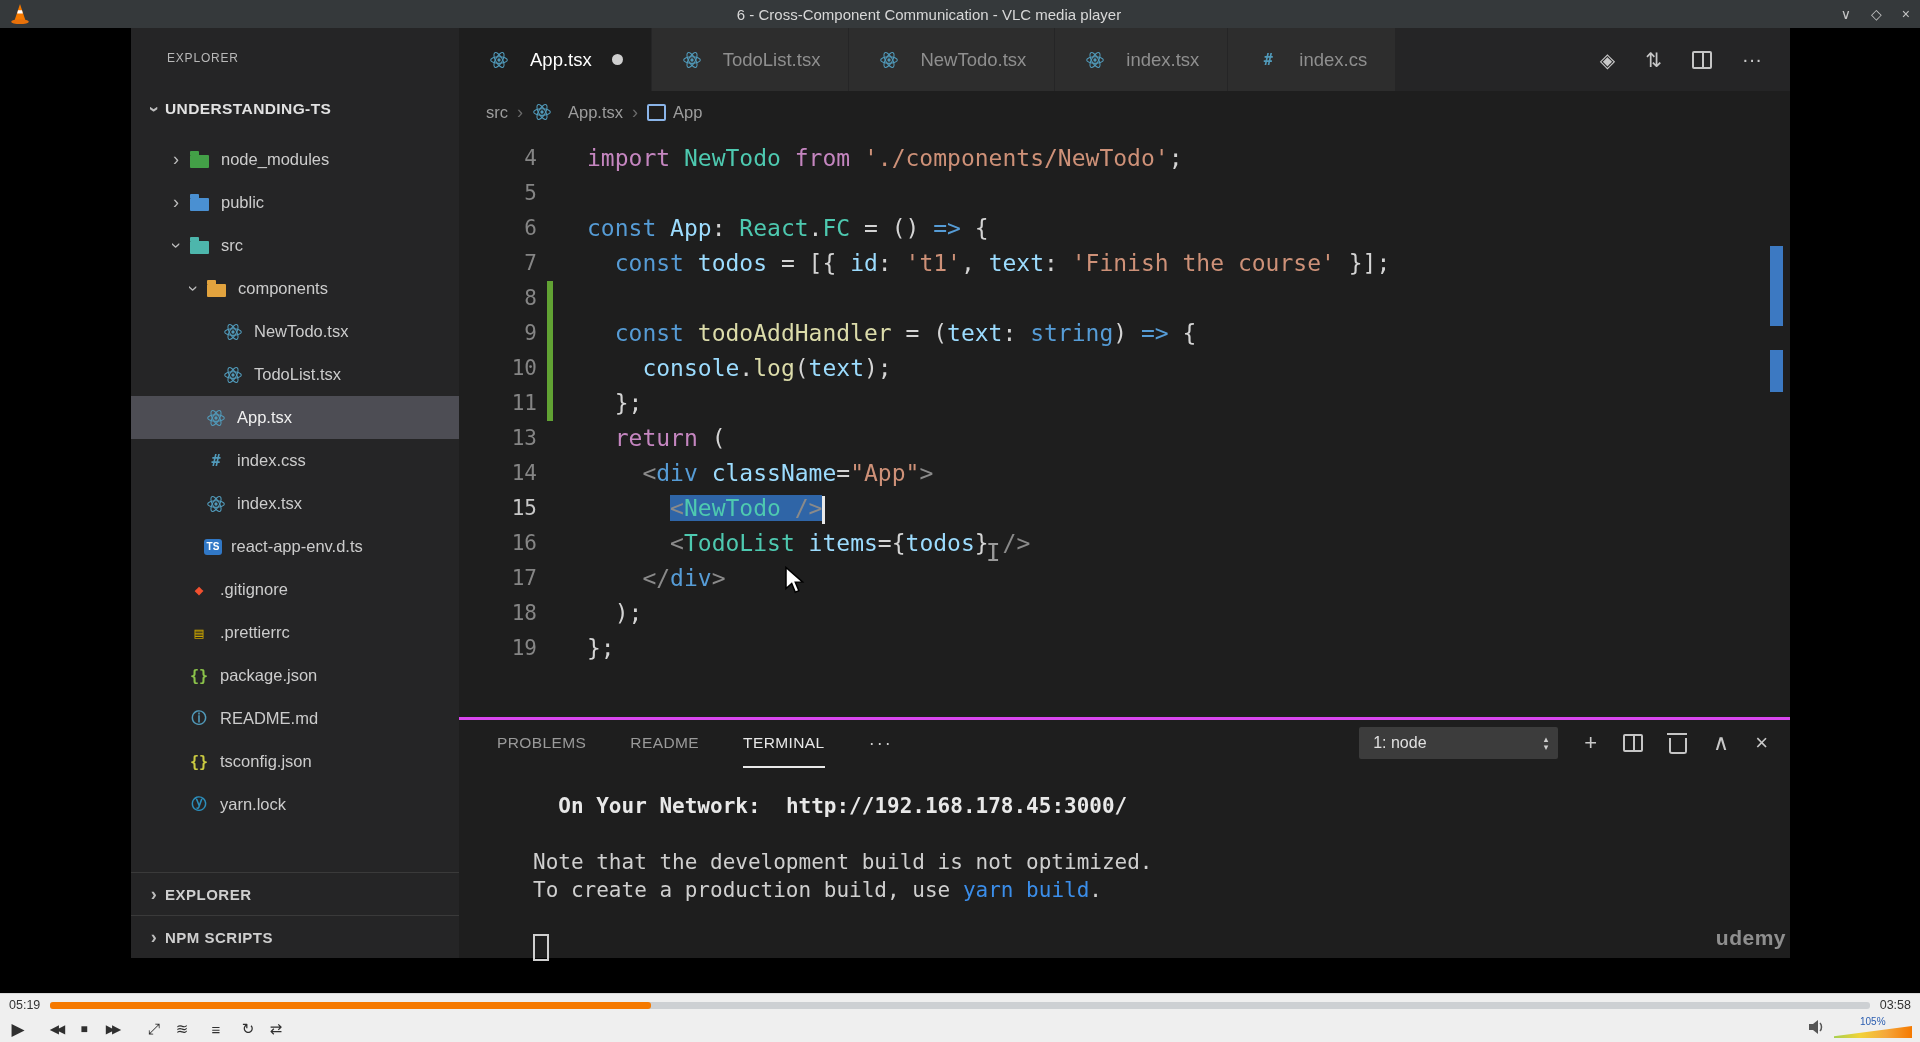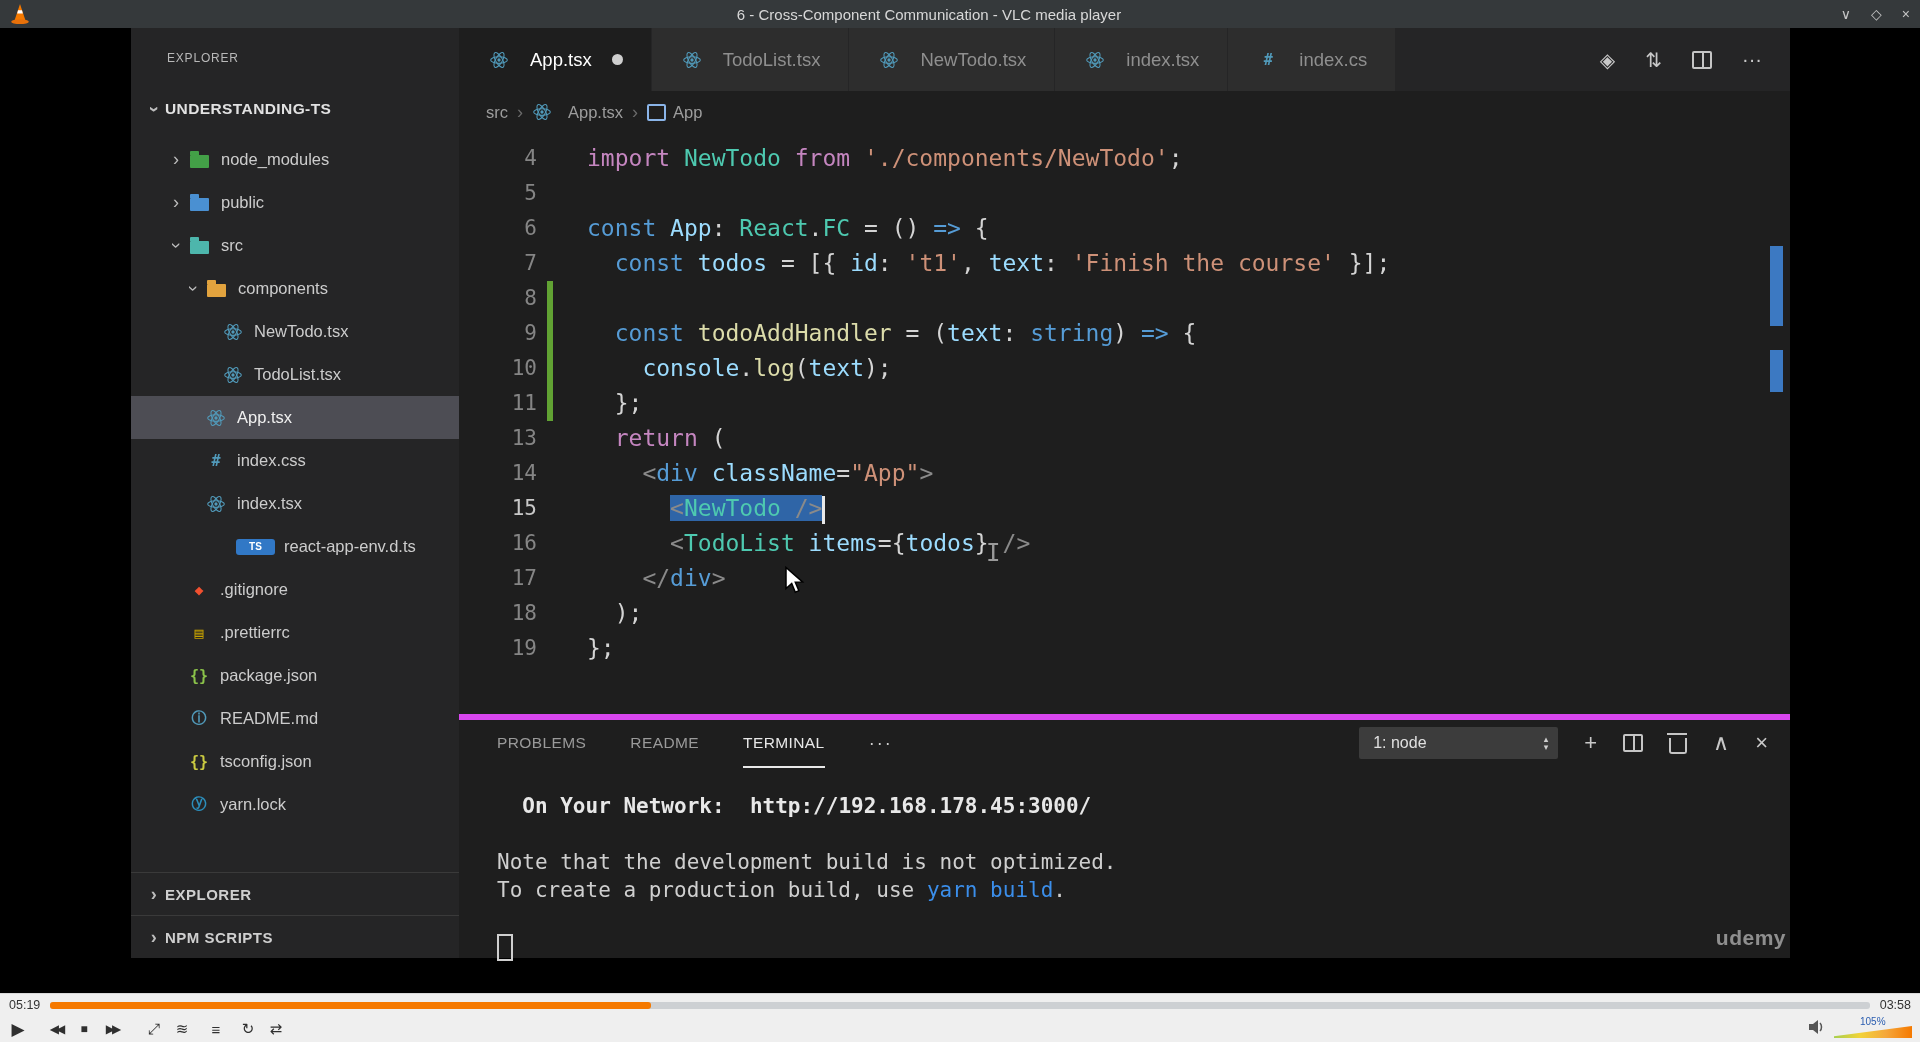--- a/index.html
+++ b/index.html
@@ -23,21 +23,21 @@
   .projrow{height:42px;display:flex;align-items:center;padding-left:12px;font-weight:bold;font-size:15.5px;letter-spacing:.4px;color:#e2e2e2;cursor:pointer;}
   #tree{padding-top:8px;}
   .trow{display:flex;align-items:center;height:43px;font-size:16.5px;color:#cccccc;cursor:pointer;white-space:nowrap;}
   .trow.selected{background:#4d4d54;color:#f0f0f0;}
   .chev{width:22px;flex:none;font-size:18px;color:#bdbdbd;display:inline-flex;justify-content:center;}
   .chev.exp{transform:rotate(90deg);}
   .icon{width:24px;height:20px;display:inline-flex;align-items:center;justify-content:center;margin-right:9px;flex:none;}
   .icon.glyph{font-size:15px;font-weight:bold;font-family:"DejaVu Sans Mono",monospace;}
   .icon.folder{width:19px;height:13px;border-radius:1px;position:relative;margin:4px 12px 0 3px;}
   .icon.folder::before{content:"";position:absolute;top:-4px;left:0;width:9px;height:4px;border-radius:1px 1px 0 0;background:inherit;}
-  .tsbadge{font-size:10px;font-weight:bold;color:#fff;border-radius:3px;width:39px;height:16px;align-items:center;justify-content:center;margin-left:32px;}
+  .tsbadge{font-size:10px;font-weight:bold;color:#fff;border-radius:3px;width:18px;height:16px;align-items:center;justify-content:center;}
   .grow{flex:1;}
   .secrow{height:42px;display:flex;align-items:center;padding-left:12px;border-top:1px solid #3a3a3a;font-weight:bold;font-size:15px;letter-spacing:.5px;color:#cfcfcf;cursor:pointer;}
 
   .main{flex:1;display:flex;flex-direction:column;min-width:0;position:relative;}
   .tabbar{height:63px;background:#252526;display:flex;align-items:stretch;flex:none;}
   #tabs{display:flex;}
   .tab{display:flex;align-items:center;gap:10px;padding:0 28px;background:#2d2d2d;color:#8f8f8f;font-size:18.5px;border-right:1px solid #252526;cursor:pointer;white-space:nowrap;}
   .tab.active{background:#1e1e1e;color:#ffffff;}
   .dot{width:11px;height:11px;border-radius:50%;background:#cfcfcf;margin-left:10px;}
   #tabActions{margin-left:auto;display:flex;align-items:center;gap:30px;padding-right:28px;color:#c8c8c8;font-size:20px;}
@@ -63,34 +63,34 @@
   .sel{background:var(--tk-selection,#2f65a7);}
   .caret{display:inline-block;width:0;border-left:3px solid #e8e8e8;height:28px;vertical-align:middle;}
   .overview{position:absolute;right:2px;top:0;width:22px;height:100%;}
   .ovmark{position:absolute;left:4px;width:13px;background:#3c79c2;}
   .ov1{top:113px;height:80px;}
   .ov2{top:217px;height:42px;}
   .mouse-cursor{position:absolute;left:325px;top:433px;z-index:6;}
   .ibeam{position:absolute;left:527px;top:406px;color:#9a9a9a;font-size:24px;}
 
   
-  .panel{height:238px;border-top:6px solid #d946ef;background:#1e1e1e;display:flex;flex-direction:column;flex:none;}
+  .panel{height:238px;border-top:3px solid #d946ef;background:#1e1e1e;display:flex;flex-direction:column;flex:none;}
   .panel-header{height:46px;display:flex;align-items:center;padding:0 22px 0 38px;flex:none;font-family:"Liberation Sans",sans-serif;}
   .ptab{margin-right:44px;font-size:15.5px;letter-spacing:.4px;color:#9a9a9a;height:100%;display:flex;align-items:center;border-bottom:2px solid transparent;cursor:pointer;}
   .ptab.active{color:#e8e8e8;border-bottom-color:#e8e8e8;}
   .pmore{color:#cfcfcf;font-size:18px;letter-spacing:2px;cursor:pointer;}
   .pselect{margin-left:auto;display:flex;align-items:center;gap:10px;background:#3c3c3c;color:#e0e0e0;font-size:16px;height:32px;padding:0 10px 0 14px;border-radius:2px;min-width:175px;justify-content:space-between;cursor:pointer;}
   .spin{display:flex;flex-direction:column;font-size:9px;line-height:8px;color:#cfcfcf;}
   #panelActions{display:flex;align-items:center;gap:26px;margin-left:26px;color:#c8c8c8;font-size:22px;}
   .icon-splitbox{width:16px;height:14px;border:2px solid #c5c5c5;border-radius:2px;position:relative;display:inline-block;}
   .icon-splitbox::after{content:"";position:absolute;left:50%;top:0;bottom:0;width:2px;background:#c5c5c5;}
   .icon-trash{width:14px;height:14px;border:2px solid #c5c5c5;border-top:none;border-radius:0 0 3px 3px;position:relative;display:inline-block;margin-top:5px;}
   .icon-trash::before{content:"";position:absolute;top:-5px;left:-4px;width:20px;height:2px;background:#c5c5c5;}
   .terminal{padding:26px 0 0 38px;font-family:"DejaVu Sans Mono",monospace;font-size:21px;line-height:28px;white-space:pre;color:#cfcfcf;}
-  .tline{min-height:28px;}
+  .tline{min-height:28px;margin-left:36px;}
   .tseg.blue{color:var(--term-blue,#3b8eea);}
   .tseg.b{font-weight:bold;color:#e8e8e8;}
   .tcursor{display:inline-block;width:12px;height:23px;border:2px solid #cfcfcf;vertical-align:middle;}
   .watermark{position:absolute;right:4px;bottom:8px;font-size:21px;font-weight:bold;color:rgba(255,255,255,.5);letter-spacing:.5px;}
 
   
   .seekrow{height:22px;background:#efefef;border-top:1px solid #d9d9d9;display:flex;align-items:center;gap:10px;padding:0 9px;font-size:12.5px;color:#333;flex:none;}
   .seek{flex:1;height:7px;background:#cdd0d3;border-radius:3px;position:relative;cursor:pointer;}
   #seekFill{position:absolute;left:0;top:0;bottom:0;background:var(--accent,#f57900);border-radius:3px;}
   .controls{height:26px;background:#efefef;display:flex;align-items:center;padding:0 8px;color:#2f2f2f;flex:none;}

